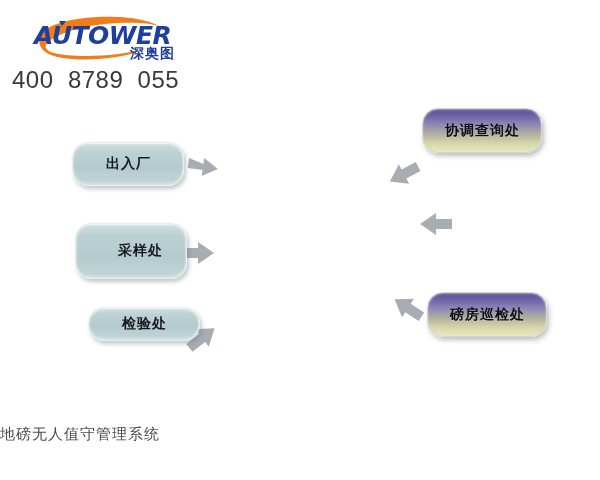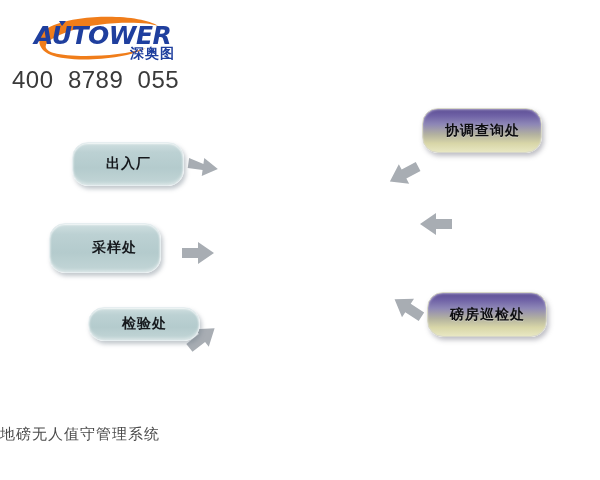--- a/index.html
+++ b/index.html
@@ -113,21 +113,21 @@
   }
   .node.right .node-label {
     color: #0d0d11;
     text-shadow: 0 1px 0 rgba(255,255,255,0.28);
   }
 
   .node-label { pointer-events: none; }
 
   
   #node-left-0 { left: 72px;  top: 47px;  width: 112px; height: 44px; }
-  #node-left-1 { left: 49px;  top: 128px; width: 112px; height: 50px; padding-left: 18px; }
+  #node-left-1 { left: 75px;  top: 128px; width: 112px; height: 56px; padding-left: 18px; }
   #node-left-2 { left: 88px;  top: 212px; width: 112px; height: 34px; }
 
   
   #node-right-0 { left: 422px; top: 13px;  width: 120px; height: 45px; }
   #node-right-1 { left: 456px; top: 107px; width: 120px; height: 45px; }
   #node-right-2 { left: 427px; top: 197px; width: 120px; height: 45px; }
 
   
   .arrow {
     position: absolute;

